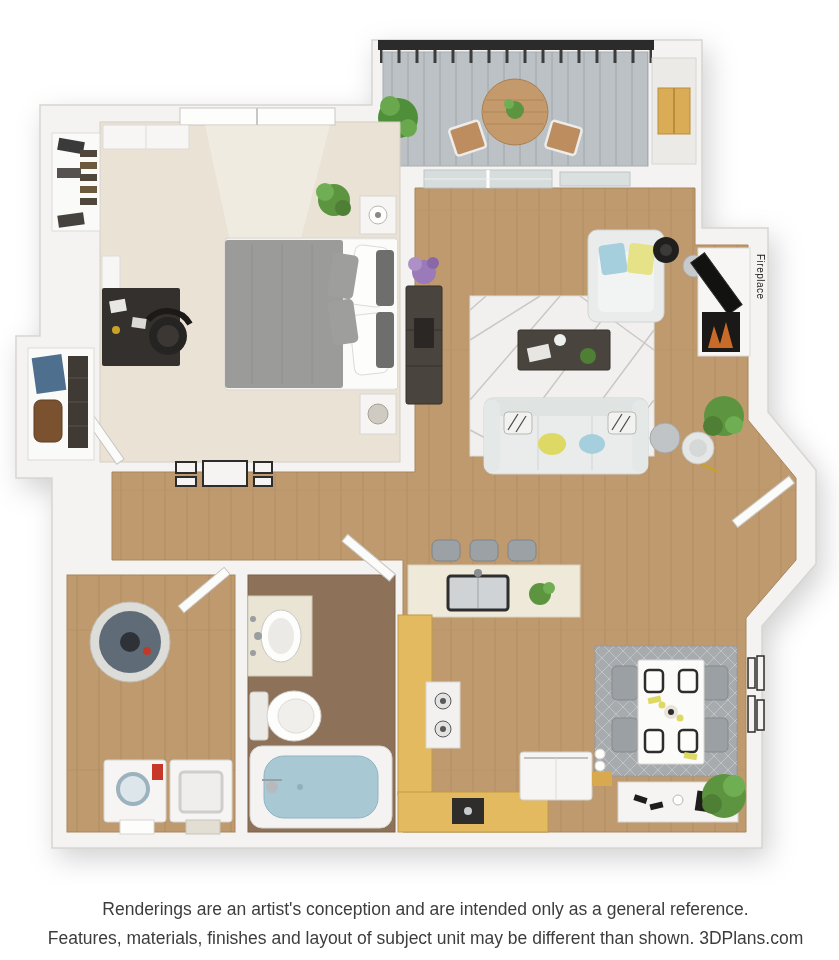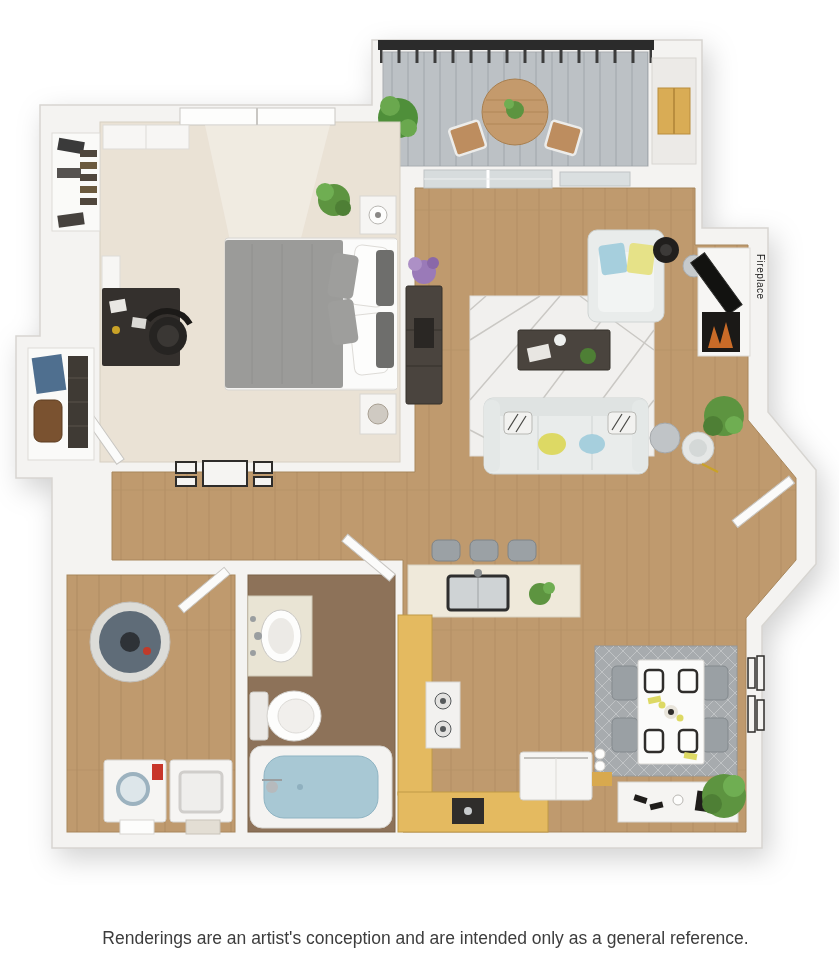--- a/index.html
+++ b/index.html
@@ -370,14 +370,15 @@
         <rect x="180" y="772" width="42" height="40" rx="4" fill="#efeeec" stroke="#d0cecb" stroke-width="3"></rect>
       </g>
       <rect x="120" y="820" width="34" height="14" fill="#fdfdfc" stroke="#d8d6d2"></rect>
       <rect x="186" y="820" width="34" height="14" fill="#e3ded4" stroke="#c9c4ba"></rect>
     </g>
   </svg>
   </div>
 
   <div class="disclaimer">
     <div>Renderings are an artist's conception and are intended only as a general reference.</div>
+    <div>Features, materials, finishes and layout of subject unit may be different than shown. 3DPlans.com</div>
   </div>
 </div>
 
 </body></html>

